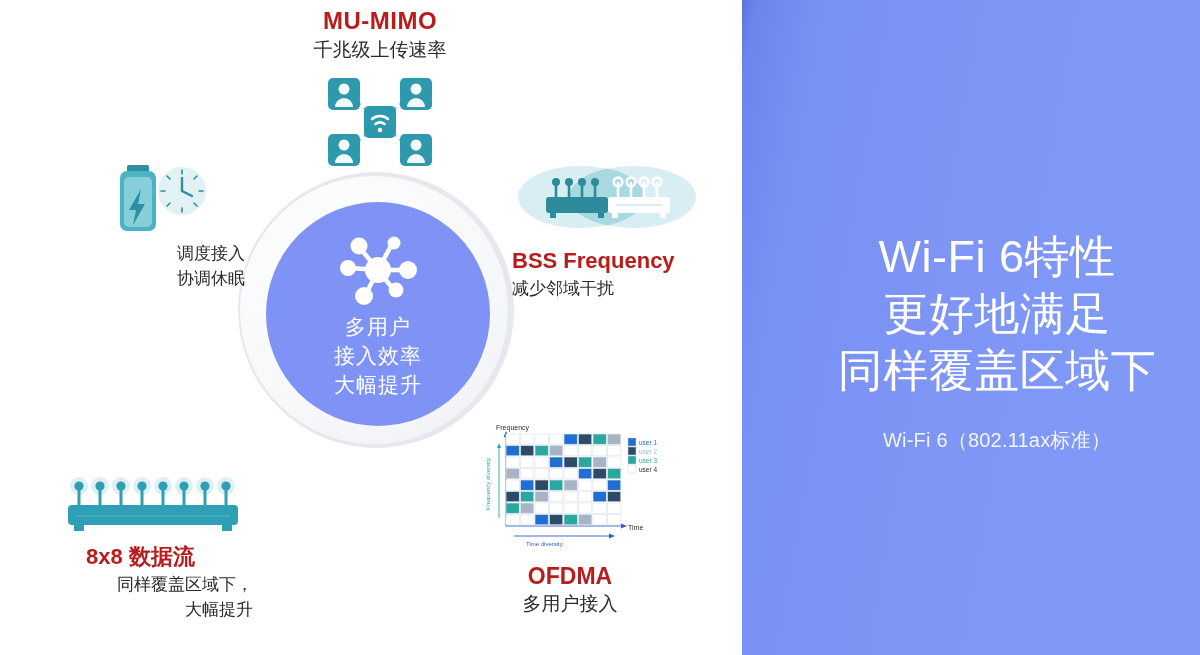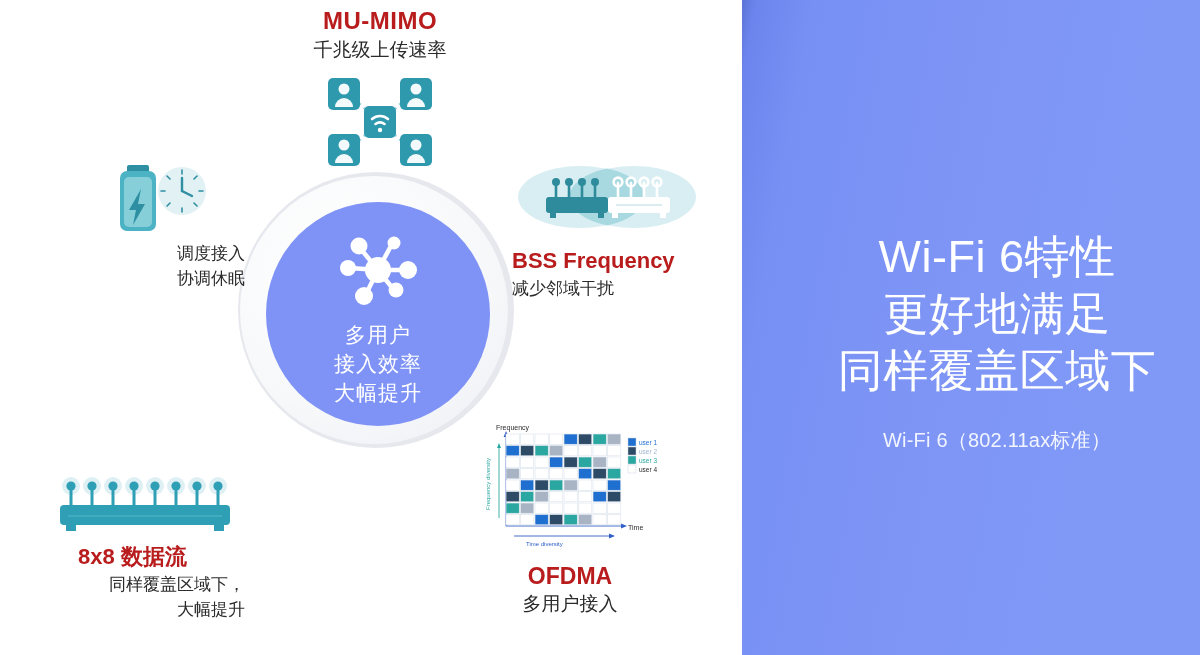--- a/index.html
+++ b/index.html
@@ -84,21 +84,20 @@
     background: #7f93f6;
     display: flex;
     flex-direction: column;
     align-items: center;
     justify-content: flex-start;
     padding-top: 30px;
     box-sizing: border-box;
   }
   .hub-icon { width: 96px; height: 80px; }
   .hub-text {
-    margin-top: 8px;
     color: #ffffff;
     font-size: 21px;
     line-height: 29px;
     text-align: center;
     letter-spacing: 1px;
   }
   .hub-text span { display: block; }
 
   
   .feature { position: absolute; }
@@ -129,21 +128,21 @@
   .f-twt .feat-title { margin-top: 8px; font-size: 21px; }
   .f-twt .feat-sub { margin-top: 2px; }
 
   
   .f-bss { left: 512px; top: 163px; width: 230px; text-align: left; }
   .bss-icon { width: 190px; height: 68px; }
   .f-bss .feat-title { margin-top: 13px; font-size: 22px; }
   .f-bss .feat-sub { margin-top: 2px; }
 
   
-  .f-8x8 { left: 20px; top: 472px; width: 225px; text-align: right; }
+  .f-8x8 { left: 28px; top: 472px; width: 225px; text-align: right; }
   .x8-icon { width: 225px; height: 62px; }
   .f-8x8 .feat-title { margin-top: 6px; font-size: 22px; text-align: center; }
   .f-8x8 .feat-sub { margin-top: 2px; font-family: Liberation Serif, serif; }
 
   
   .f-ofdma { left: 470px; top: 418px; width: 220px; }
   .ofdma-chart { width: 190px; height: 135px; margin-left: 8px; }
   .f-ofdma .feat-title { margin-top: 6px; font-size: 23px; text-align: center; width: 200px; }
   .f-ofdma .feat-sub { margin-top: 2px; font-size: 19px; text-align: center; width: 200px; }
 </style>

